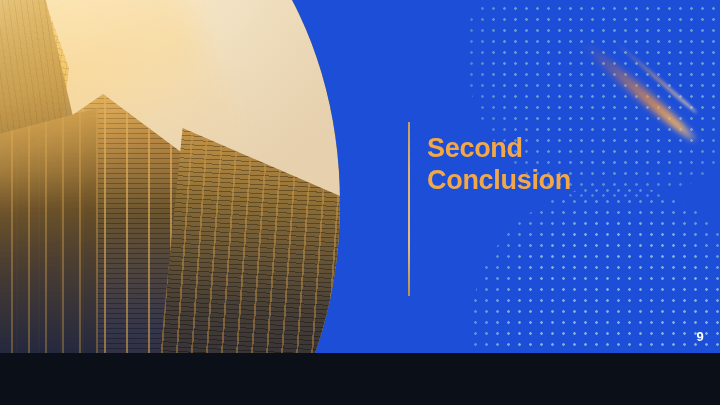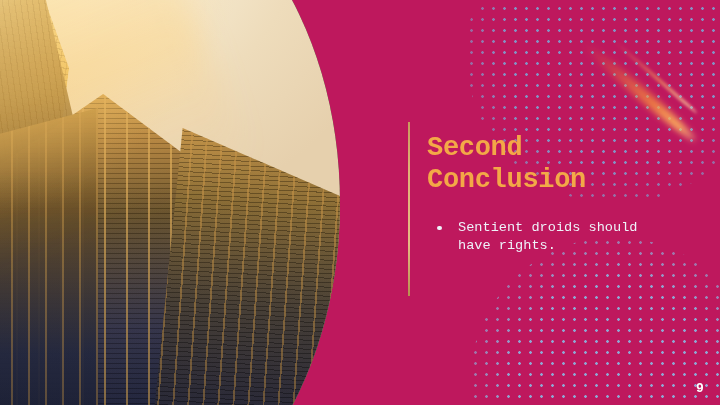--- a/index.html
+++ b/index.html
@@ -3,24 +3,24 @@
 <meta charset="utf-8">
 <style>
   html, body {
     margin: 0;
     padding: 0;
     background: #0b0f18;
   }
   .slide {
     position: relative;
     width: 720px;
-    height: 405px;
+    height: 353px;
     overflow: hidden;
-    background: #be185d;
-    font-family: Liberation Mono, monospace;
+    background: #1d4ed8;
+    font-family: Liberation Sans, sans-serif;
     -webkit-font-smoothing: antialiased;
   }
 
   
   .dots {
     position: absolute;
     pointer-events: none;
   }
   .dots-tr {
     top: -96px;
@@ -300,20 +300,17 @@
       <div class="photo-shade"></div>
     </div>
   </div>
 
   <div class="accent-rule"></div>
 
   <div class="content">
     <h1 class="title">Second
 Conclusion</h1>
 
-    <ul class="bullets">
-      <li class="bullet-item">Sentient droids should have rights.</li>
-    </ul>
   </div>
 
   <div class="page-number">9</div>
 
 </div>
 
 </body></html>

